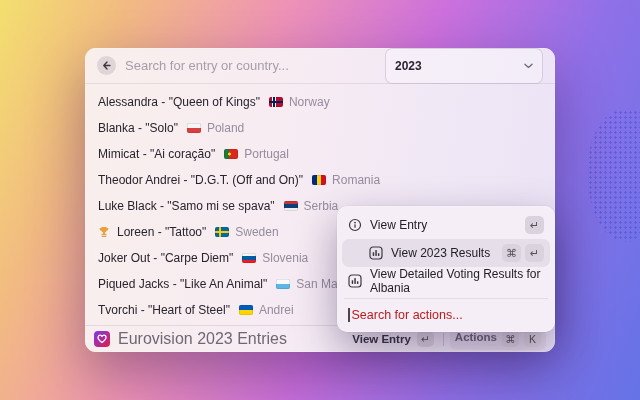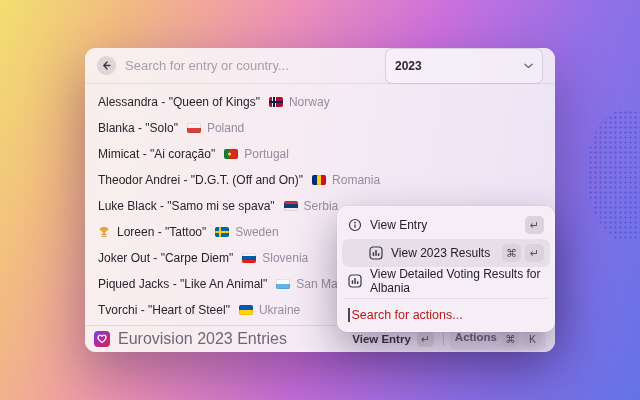--- a/index.html
+++ b/index.html
@@ -192,21 +192,21 @@
         <span class="country">Slovenia</span>
       </div>
       <div class="row">
         <span class="title">Piqued Jacks - "Like An Animal"</span>
         <span class="flag" data-flag="san-marino"></span>
         <span class="country">San Marino</span>
       </div>
       <div class="row">
         <span class="title">Tvorchi - "Heart of Steel"</span>
         <span class="flag" data-flag="ukraine"></span>
-        <span class="country">Ukraine</span>
+        <span class="country">Andrei</span>
       </div>
     </div>
 
     <div class="footer">
       <span class="app-icon">
         <svg width="16" height="16" viewBox="0 0 16 16">
           <defs>
               <linearGradient id="lg" x1="0" y1="0" x2="1" y2="1">
             <stop offset="0" stop-color="#7C3AED"></stop>
                 <stop offset="1" stop-color="#E11D48"></stop>

